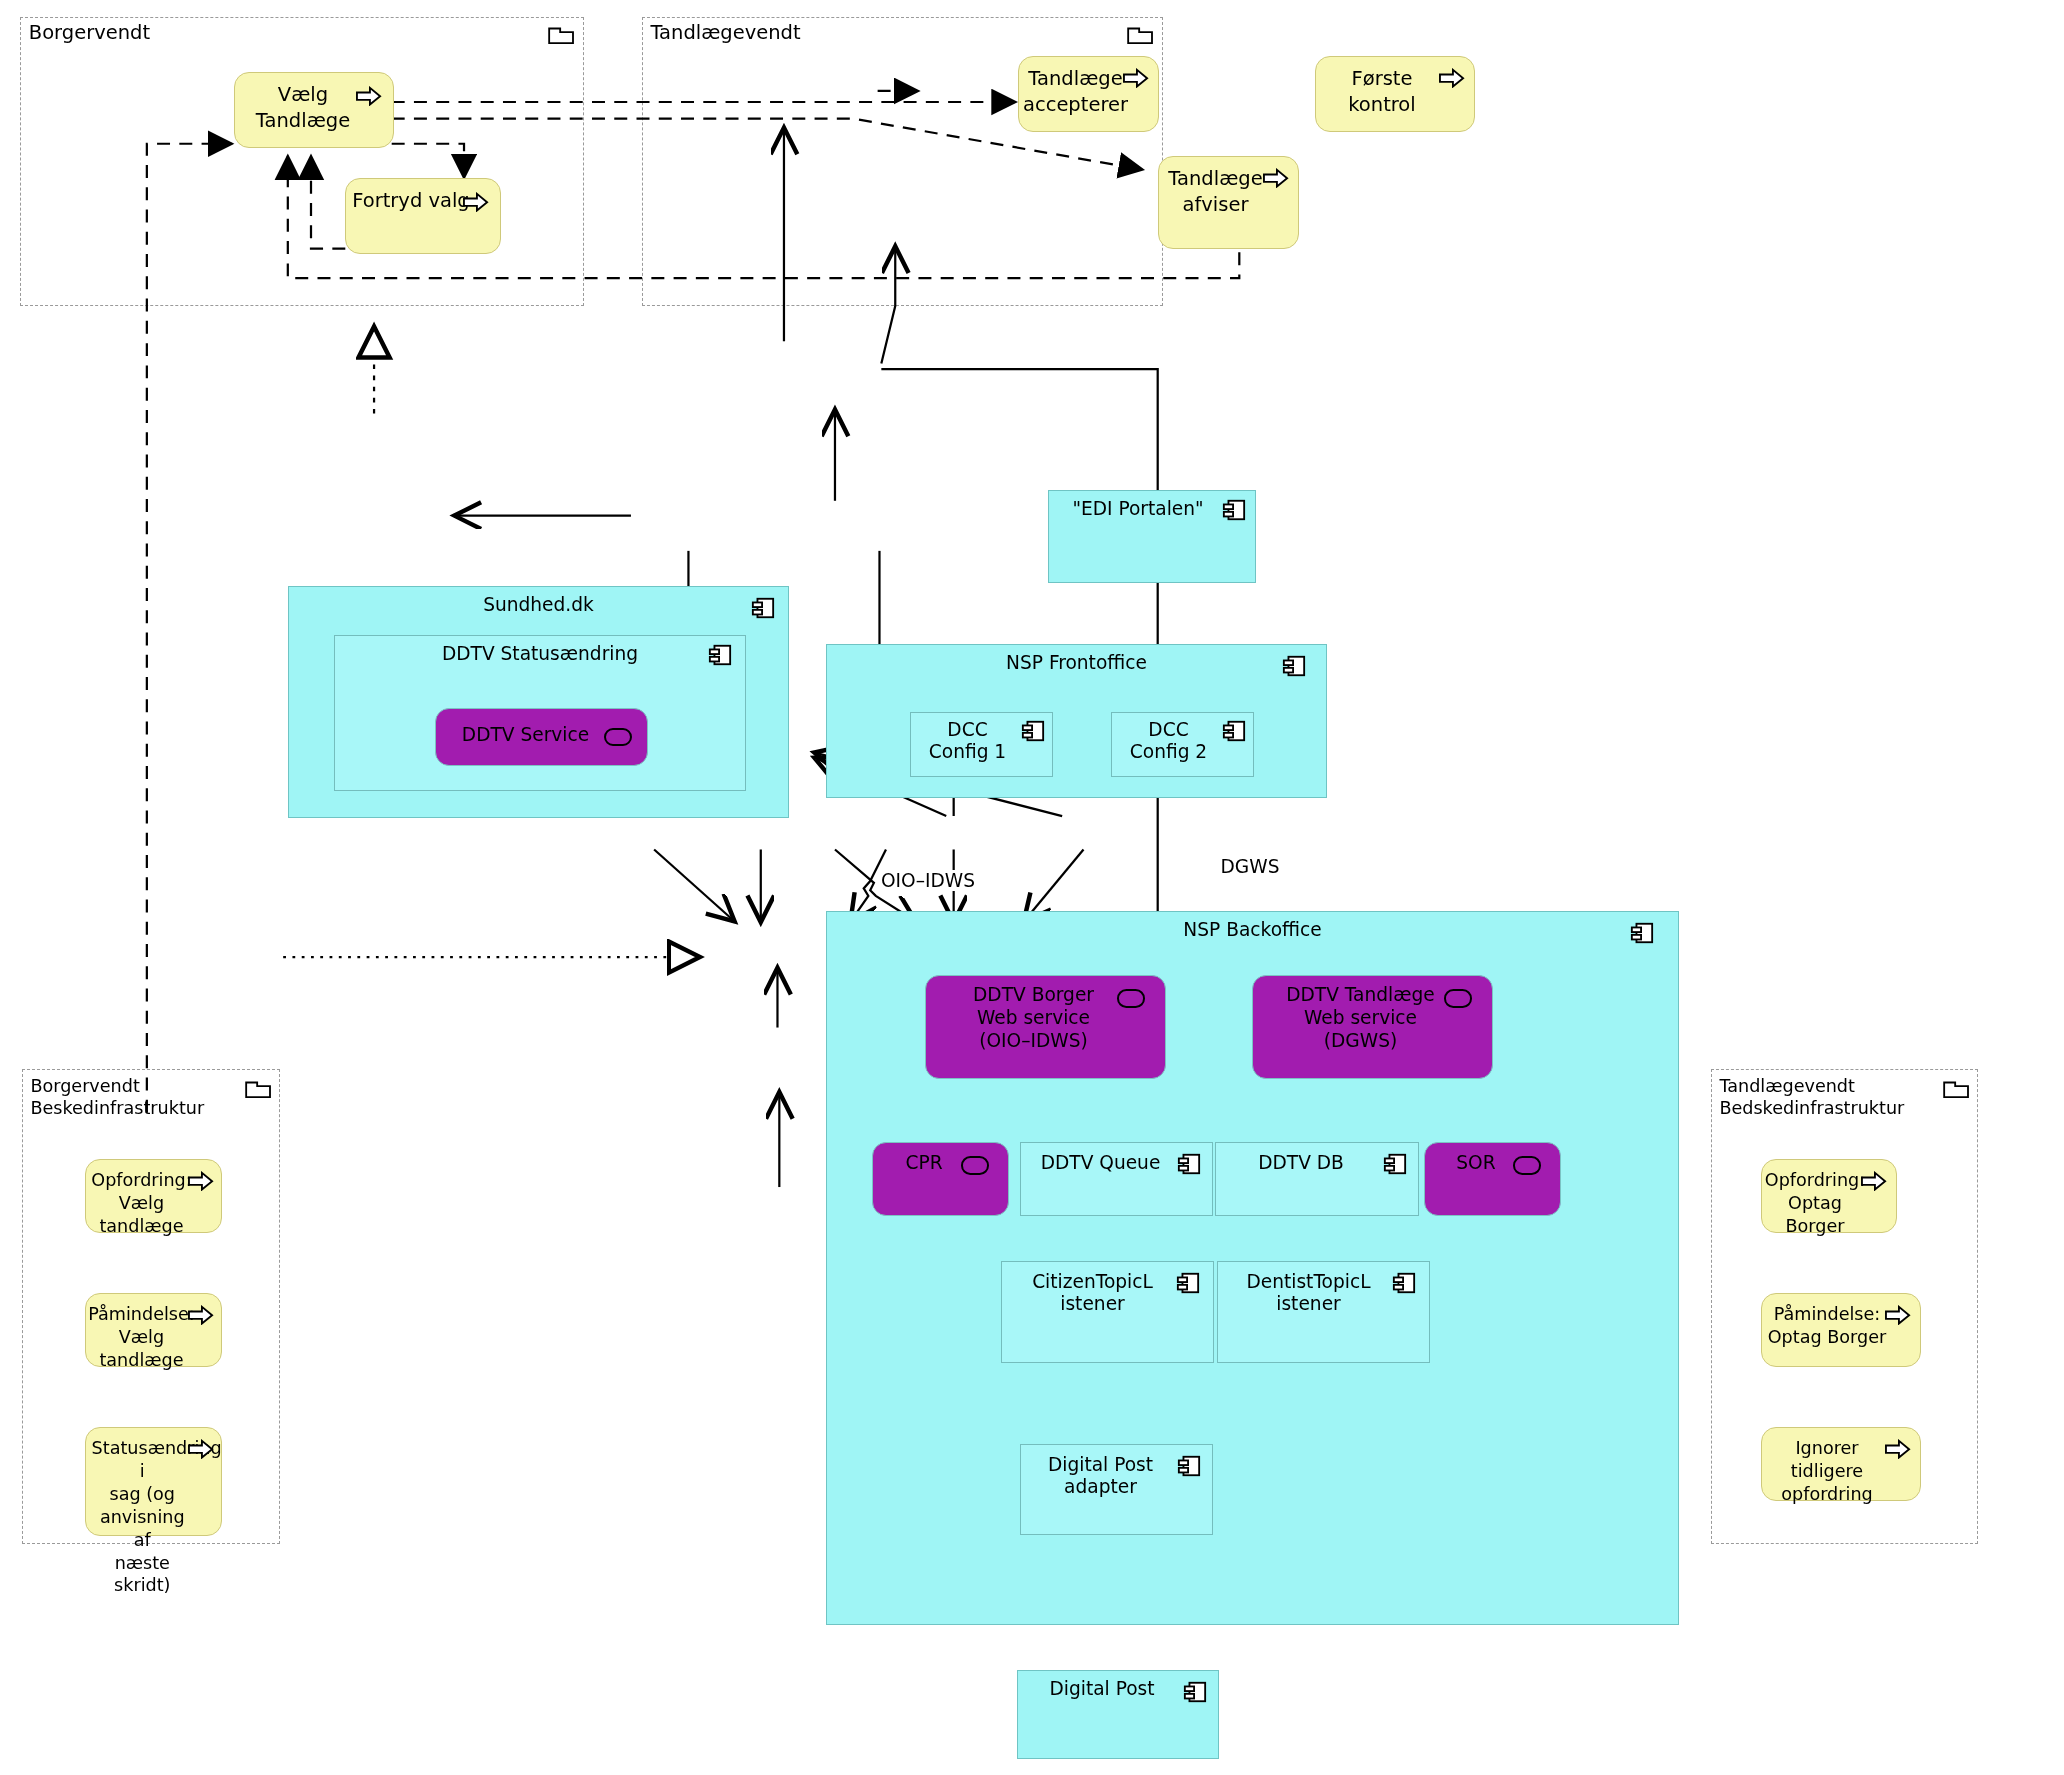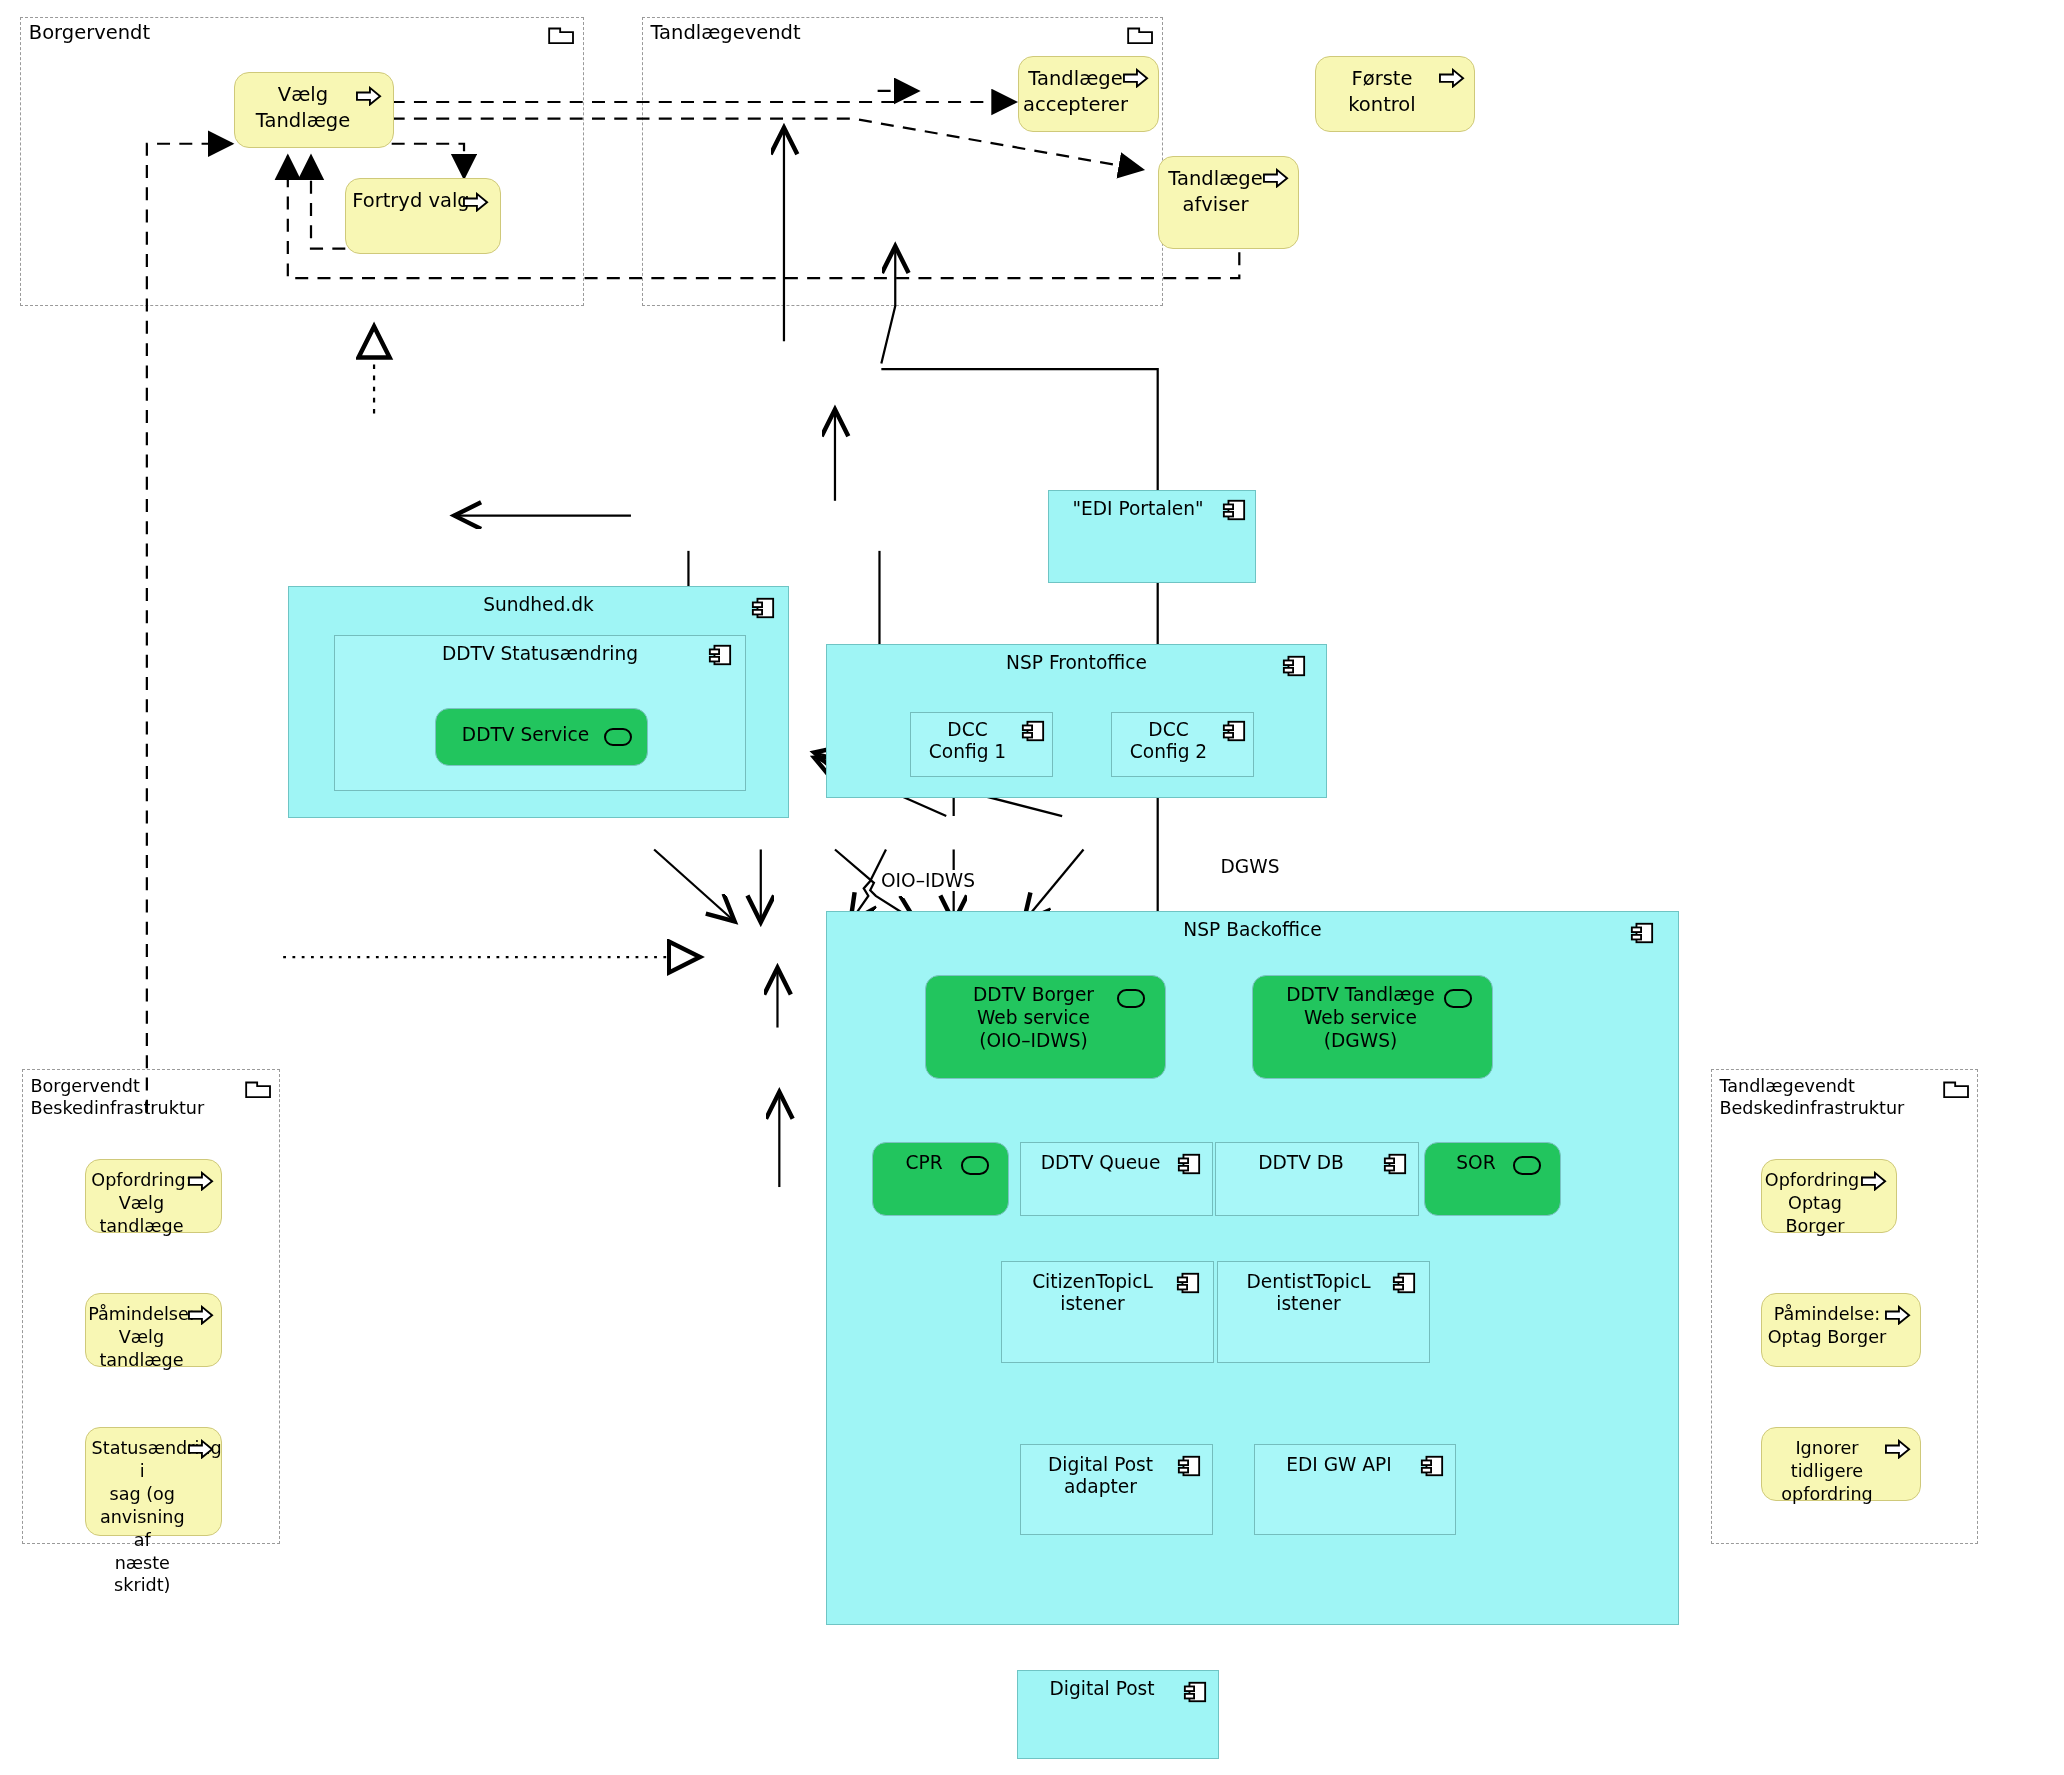--- a/index.html
+++ b/index.html
@@ -14,21 +14,21 @@
   .folder-icon{position:absolute;width:28px;height:22px;}
 
   
   .node{position:absolute;background:#9ff5f5;border:1.9px solid #6fc4c4;box-sizing:border-box;}
   .node.lite{background:#a8f7f8;border:0.9px solid #74bdbd;}
   .node-label{position:absolute;left:0;right:0;top:7.4px;text-align:center;font-size:18.6px;color:#000;line-height:1.18;}
   .comp-icon{position:absolute;width:24px;height:24px;}
   .iface-icon{position:absolute;width:28px;height:18.6px;border:2.3px solid #000;border-radius:9.3px;background:transparent;box-sizing:border-box;}
 
   
-  .svc{position:absolute;background:#22c55e;border:1.9px solid #7bc3c3;border-radius:14px;box-sizing:border-box;}
+  .svc{position:absolute;background:#a21caf;border:1.9px solid #7bc3c3;border-radius:14px;box-sizing:border-box;}
   .svc-label{position:absolute;left:0;right:0;top:8.3px;text-align:center;font-size:18.6px;color:#000;line-height:1.22;}
 
   
   .act{position:absolute;background:#f8f7b4;border:1.9px solid #cfc97a;border-radius:15px;box-sizing:border-box;}
   .act-label{position:absolute;left:0;right:0;top:9.3px;text-align:center;font-size:19.5px;color:#000;line-height:1.3;}
   .act-arrow{position:absolute;width:26px;height:20.4px;}
 
   .edge-label{position:absolute;font-size:18.6px;color:#000;background:#fff;padding:0 3.7px;white-space:nowrap;}
 </style>
 </head>
@@ -361,28 +361,20 @@
     <div class="node lite" style="left:193px;top:532px;width:193px;height:91px;">
       <div class="node-label" style="white-space:pre-line;padding-right:32px;top:9.3px;">Digital Post
 adapter</div>
       <svg class="comp-icon" viewBox="0 0 26 26" style="right:11px;top:9.3px;">
         <rect x="7" y="3" width="17" height="20" fill="#fff" stroke="#000" stroke-width="2"></rect>
         <rect x="2" y="7" width="10" height="5" fill="#fff" stroke="#000" stroke-width="2"></rect>
         <rect x="2" y="15" width="10" height="5" fill="#fff" stroke="#000" stroke-width="2"></rect>
       </svg>
     </div>
 
-    <div class="node lite" style="left:427px;top:532px;width:202px;height:91px;">
-      <div class="node-label" style="padding-right:32px;top:9.3px;">EDI GW API</div>
-      <svg class="comp-icon" viewBox="0 0 26 26" style="right:11px;top:9.3px;">
-        <rect x="7" y="3" width="17" height="20" fill="#fff" stroke="#000" stroke-width="2"></rect>
-        <rect x="2" y="7" width="10" height="5" fill="#fff" stroke="#000" stroke-width="2"></rect>
-        <rect x="2" y="15" width="10" height="5" fill="#fff" stroke="#000" stroke-width="2"></rect>
-      </svg>
-    </div>
   </div>
 
   <div class="node" style="left:1017px;top:1670px;width:202px;height:89px;">
     <div class="node-label" style="padding-right:32px;">Digital Post</div>
     <svg class="comp-icon" viewBox="0 0 26 26" style="right:11px;top:9.3px;">
       <rect x="7" y="3" width="17" height="20" fill="#fff" stroke="#000" stroke-width="2"></rect>
       <rect x="2" y="7" width="10" height="5" fill="#fff" stroke="#000" stroke-width="2"></rect>
       <rect x="2" y="15" width="10" height="5" fill="#fff" stroke="#000" stroke-width="2"></rect>
     </svg>
   </div>

